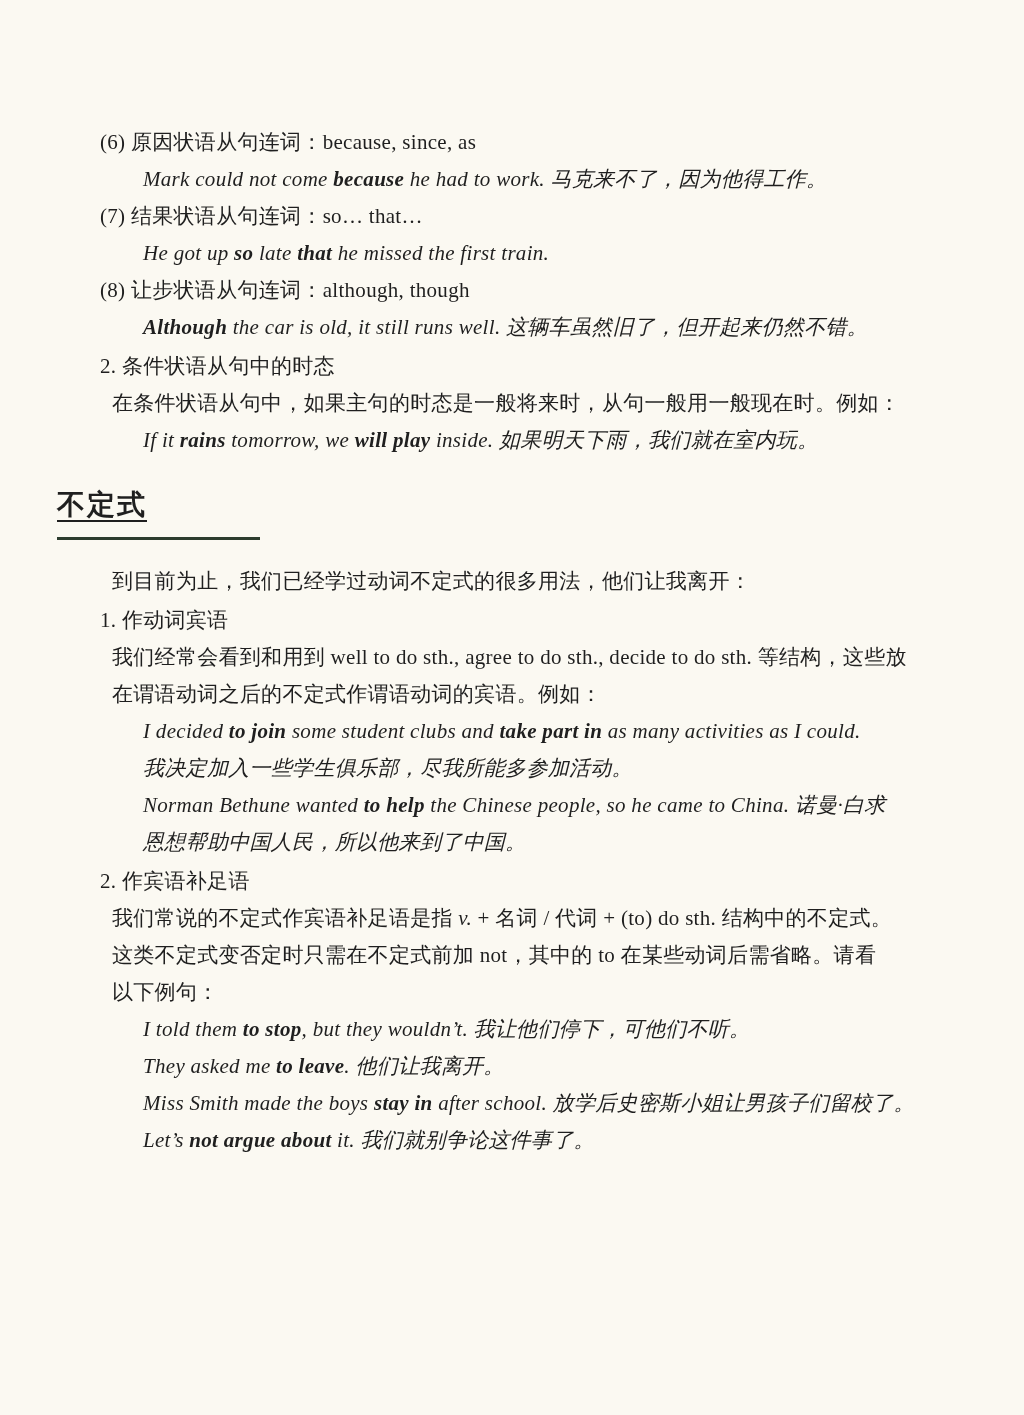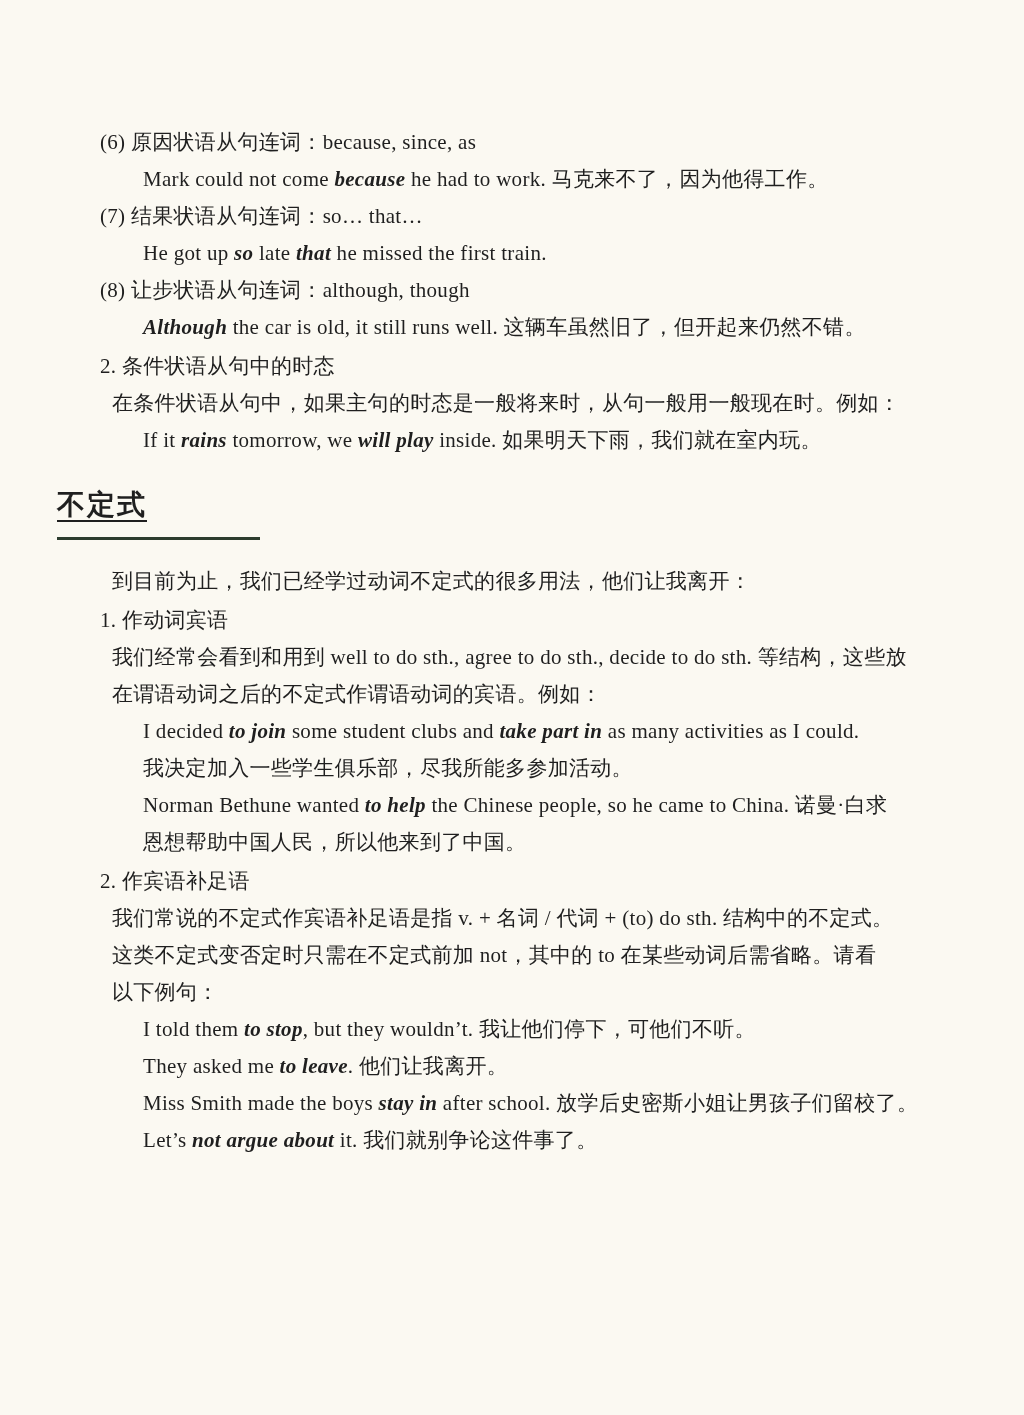--- a/index.html
+++ b/index.html
@@ -30,23 +30,23 @@
     line-height:23px;
     margin-bottom:14px;
     white-space:nowrap;
     letter-spacing:0.3px;
   }
   .ind-num{margin-left:0;}
   .ind-body{margin-left:12px;}
   .ind-ex{margin-left:43px;}
   .seg-zh{font-style:normal;}
   .seg-en{font-style:normal;}
-  .seg-i{}
+  .seg-i{font-style:italic;}
   .seg-bi{font-style:italic;font-weight:bold;text-align:right;}
-  .seg-zhi{}
+  .seg-zhi{font-style:italic;}
   #sec-conditional{margin-top:16px;}
   #sec-infinitive-obj{margin-top:16px;}
   #sec-infinitive-comp{margin-top:16px;}
   .heading-block{
     margin-top:38px;
     margin-bottom:30px;
     margin-left:-43px;
     width:203px;
     border-bottom:3px solid var(--underline);
     padding-bottom:17px;

